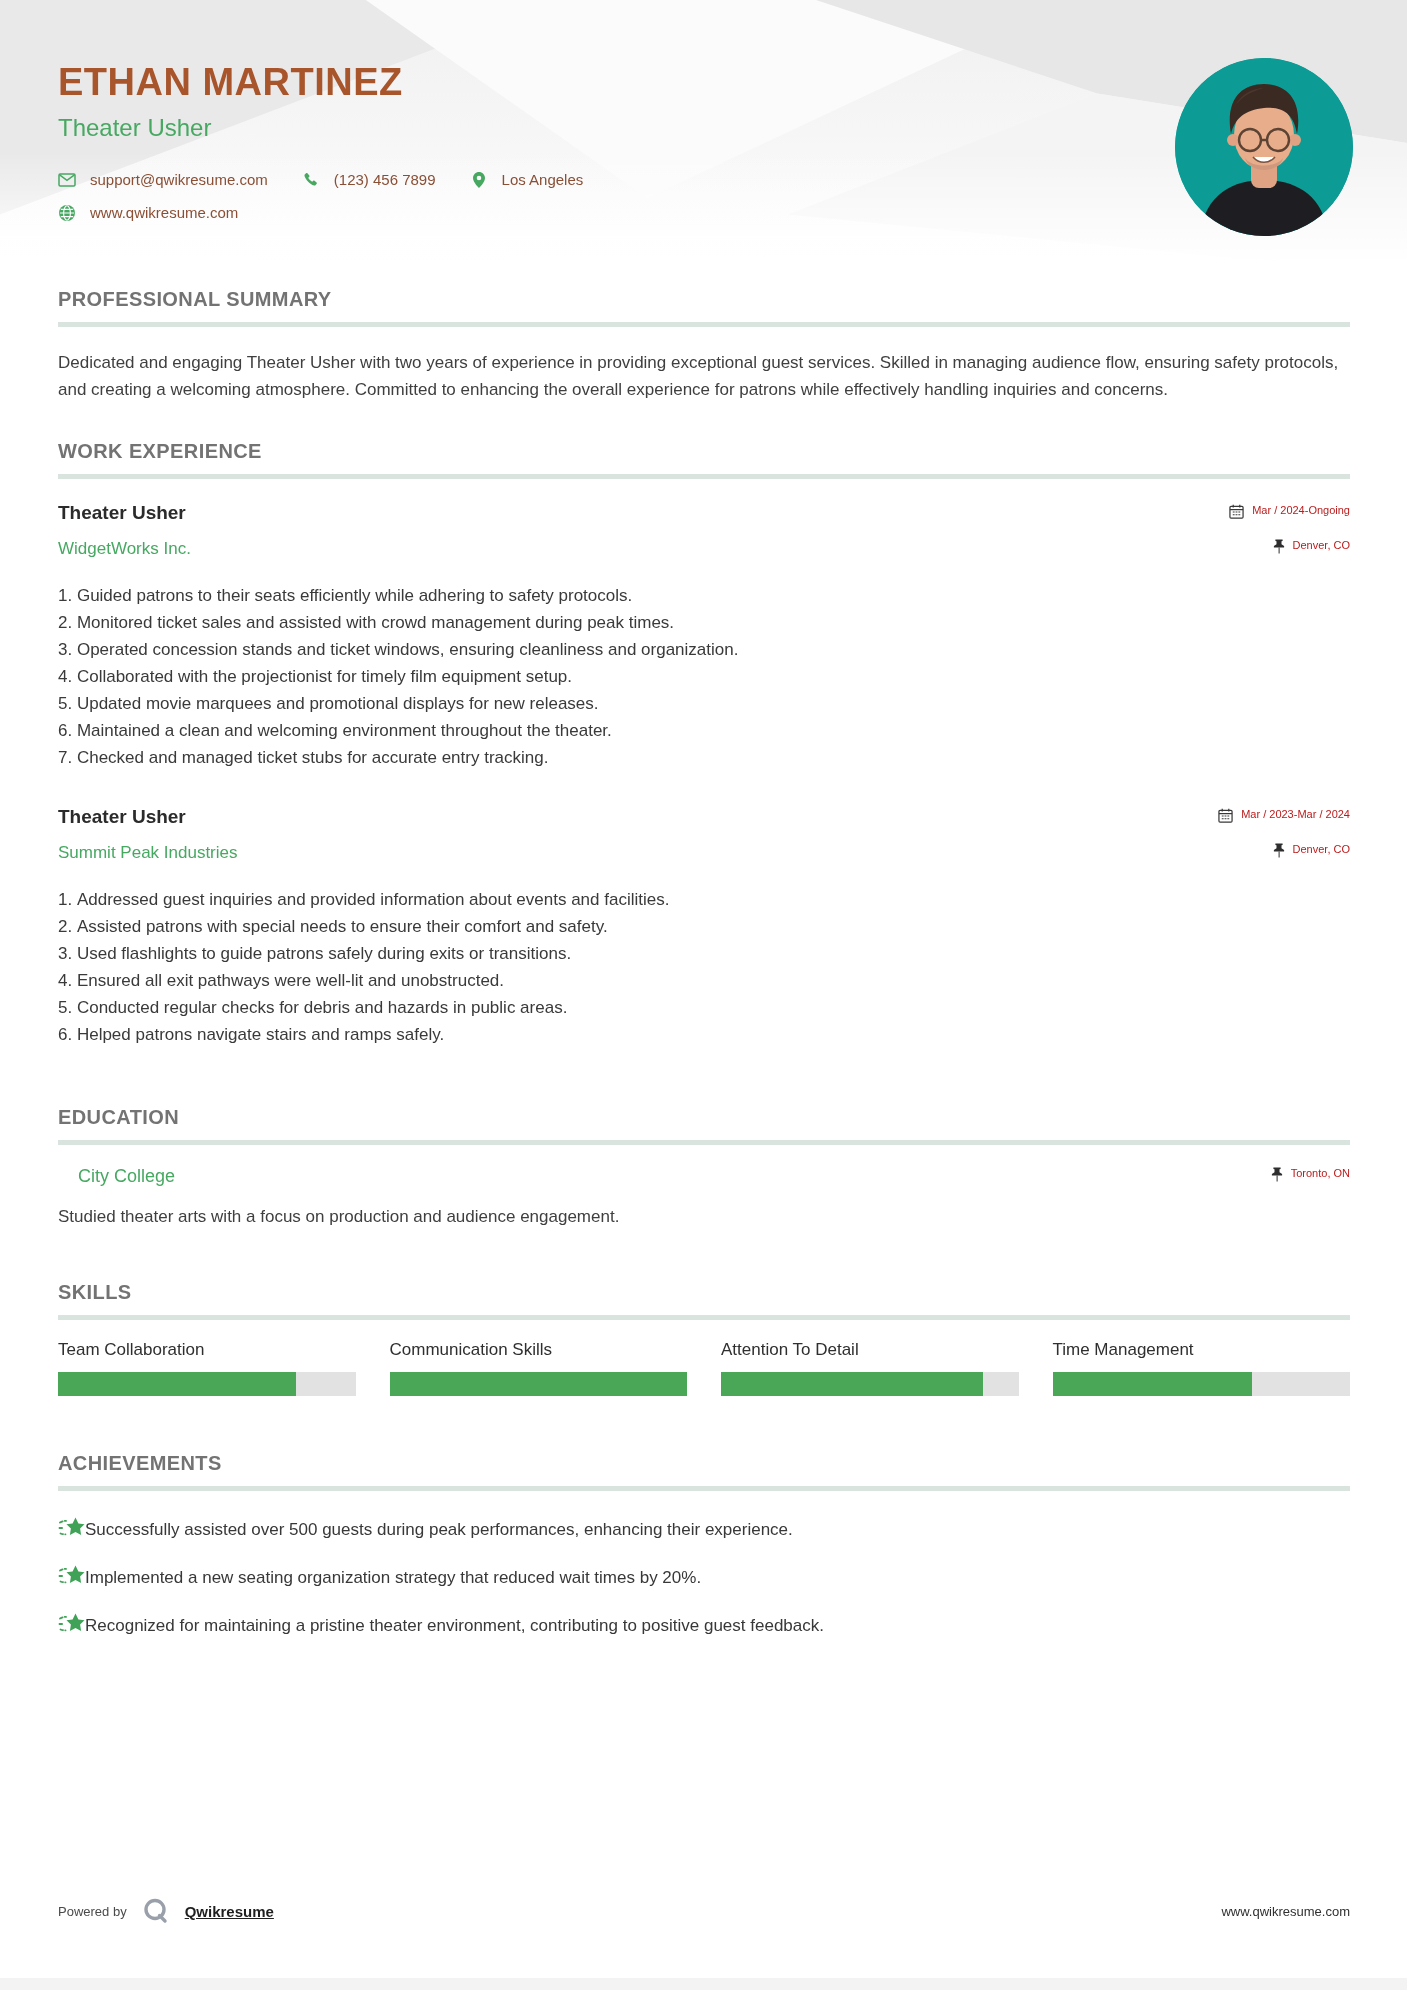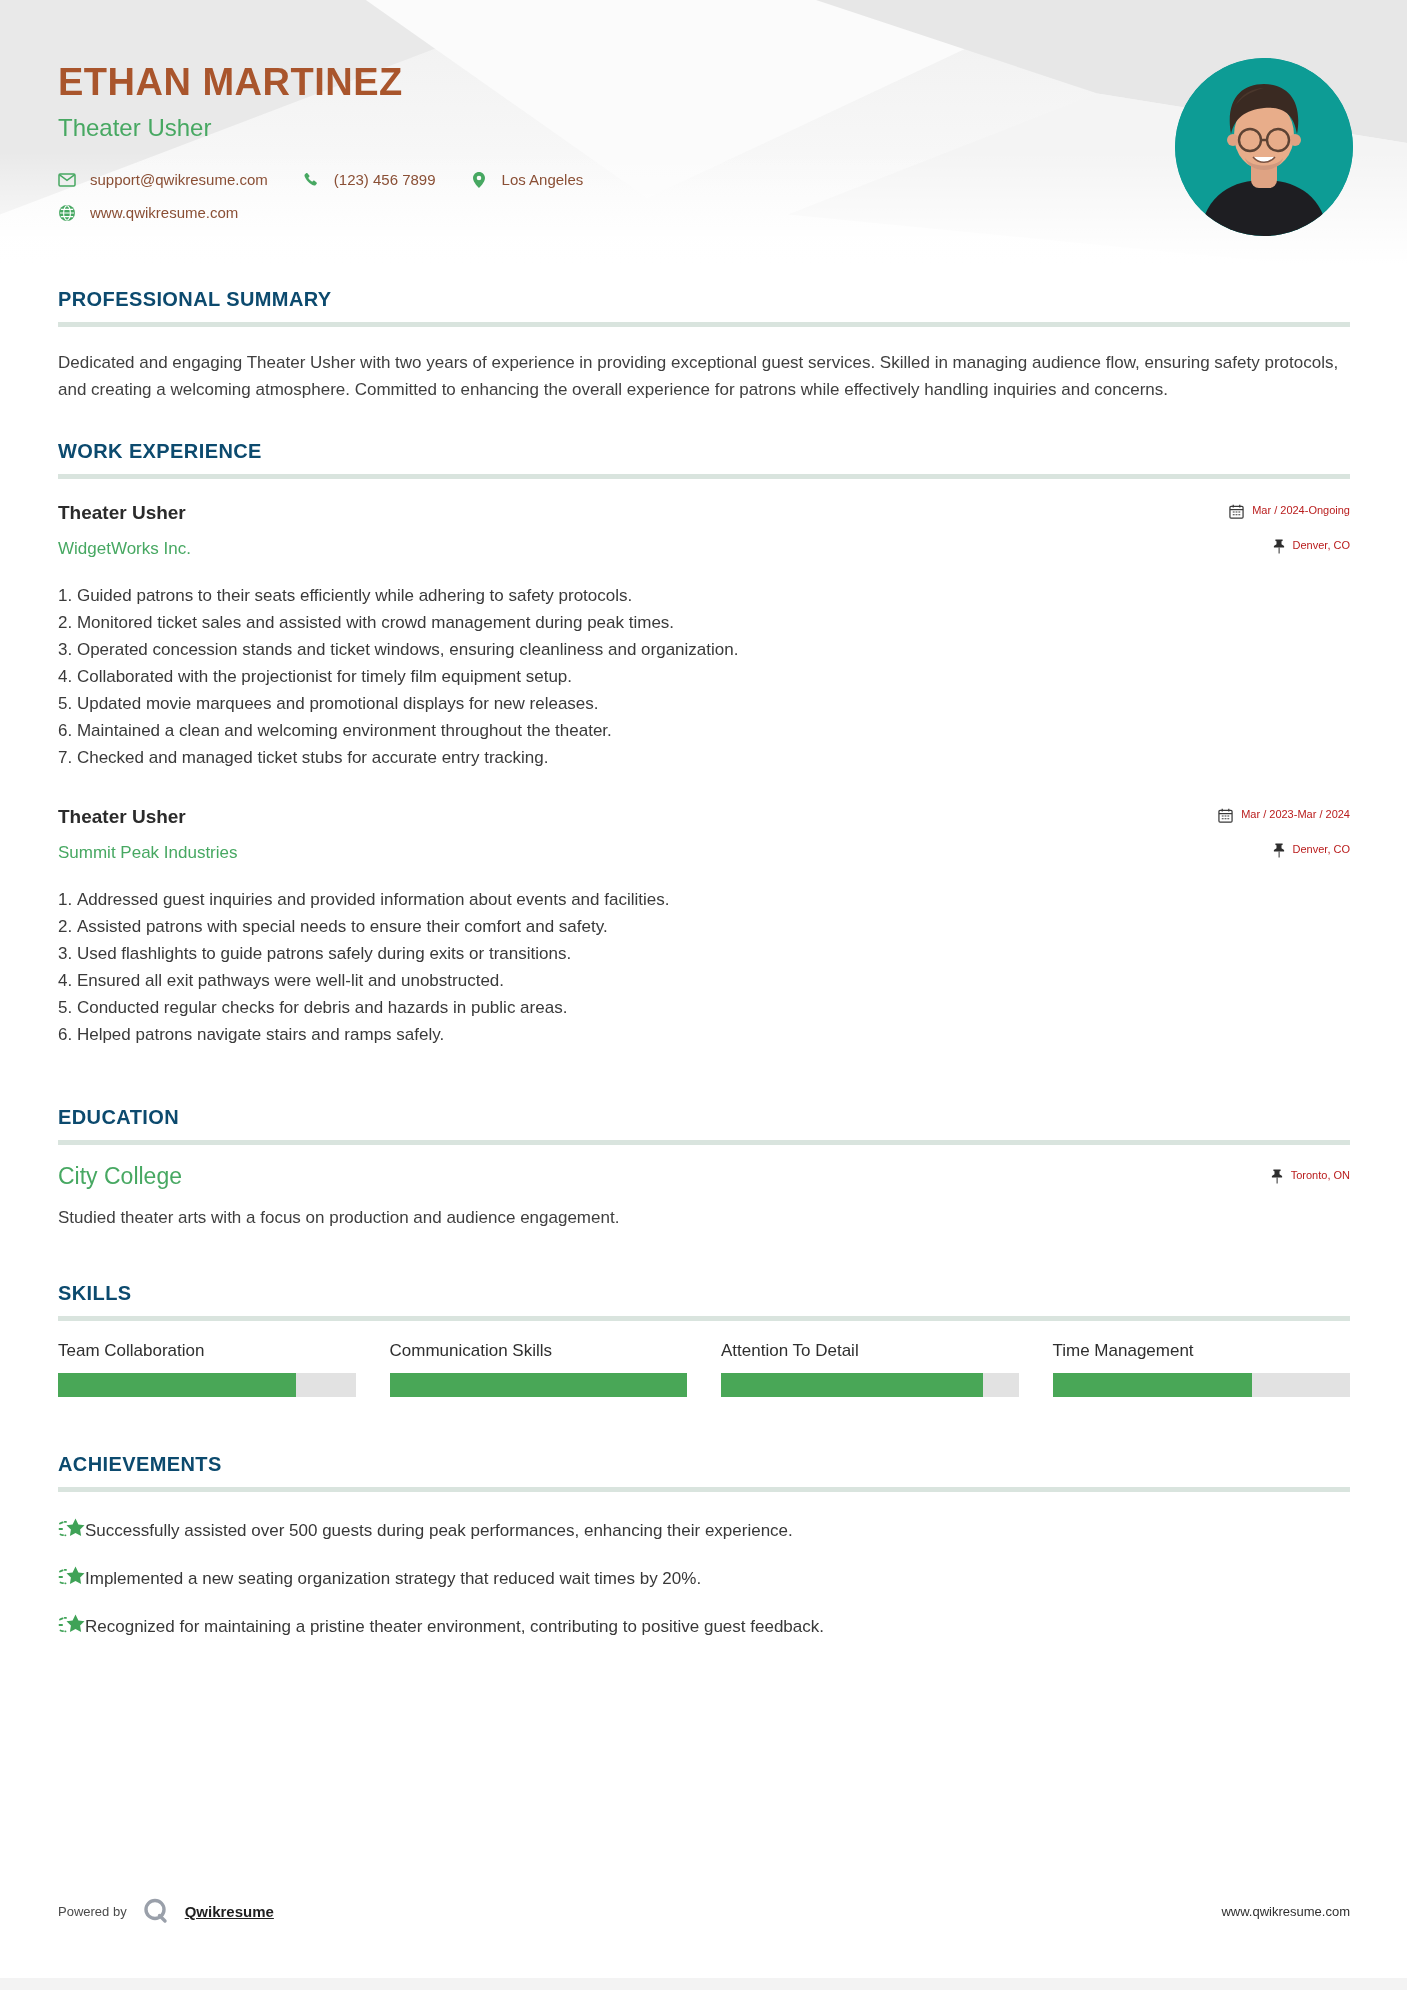--- a/index.html
+++ b/index.html
@@ -26,39 +26,39 @@
   .contact-row.second { margin-top:16px; }
   .contact-item { display:flex; align-items:center; gap:14px; text-decoration:none; color:#8a4f35; }
   .contact-item + .contact-item { margin-left:34px; }
   .cicon { display:inline-flex; width:18px; justify-content:center; }
   .avatar {
     position:absolute; left:1175px; top:58px; width:178px; height:178px;
     border-radius:50%; overflow:hidden; background:#0d9c95; z-index:3;
   }
   
   .main { position:relative; padding:0 57px 0 58px; z-index:2; }
-  .sec-heading { font-size:20px; line-height:22px; font-weight:700; letter-spacing:.4px; color:#0c4a6e; }
+  .sec-heading { font-size:20px; line-height:22px; font-weight:700; letter-spacing:.4px; color:#737373; }
   .sec-rule { height:5px; background:#d9e4de; margin-top:12px; }
   .sec-summary { margin-top:28px; }
   .summary-text { margin-top:22px; font-size:17px; line-height:27px; color:#3f3f3f; }
   .sec-work { margin-top:37px; }
   .job { }
   .job.first { margin-top:24px; }
   .job.second { margin-top:36px; }
   .row-split { display:flex; justify-content:space-between; align-items:baseline; }
   .job-title { font-size:19px; line-height:20px; font-weight:700; color:#2b2b2b; }
   .job-company { font-size:17px; line-height:18px; color:#47a862; }
   .meta { display:flex; align-items:flex-start; gap:8px; font-size:11px; color:#b91c1c; }
   .row-2 { margin-top:16px;gap:32px; }
   .job-list { margin-top:24px; list-style:decimal inside; }
   .job-list li { font-size:17px; line-height:27px; color:#3a3a3a; }
   .sec-education { margin-top:58px; }
   .edu-block { margin-top:22px; }
   .edu-degree { font-size:19px; line-height:20px; font-weight:700; color:#2b2b2b; }
-  .edu-school { font-size:23px; line-height:18px; color:#47a862; }
+  .edu-school { font-size:18px; line-height:18px; color:#47a862;margin-left:20px; }
   .edu-desc { margin-top:20px; font-size:17px; line-height:24px; color:#3f3f3f; }
   .sec-skills { margin-top:52px; }
   .skills-grid { display:flex; gap:34px; margin-top:20px; }
   .skill-col { flex:1; }
   .skill-label { font-size:17px; line-height:20px; color:#2f2f2f; }
   .skill-bar { margin-top:12px; height:24px; background:#e2e2e2; }
   .skill-fill { height:100%; background:#49a757; }
   .sec-achievements { margin-top:56px; }
   .ach-list { margin-top:24px; }
   .ach-item { display:flex; align-items:center; margin-bottom:18px; }

